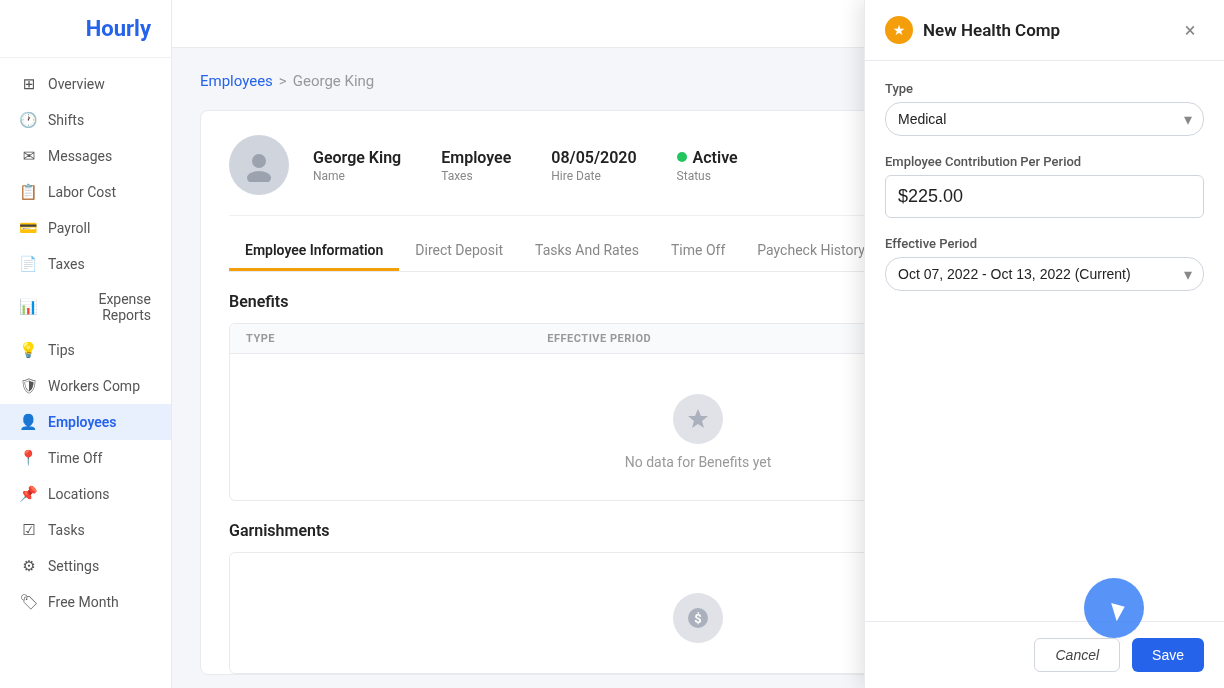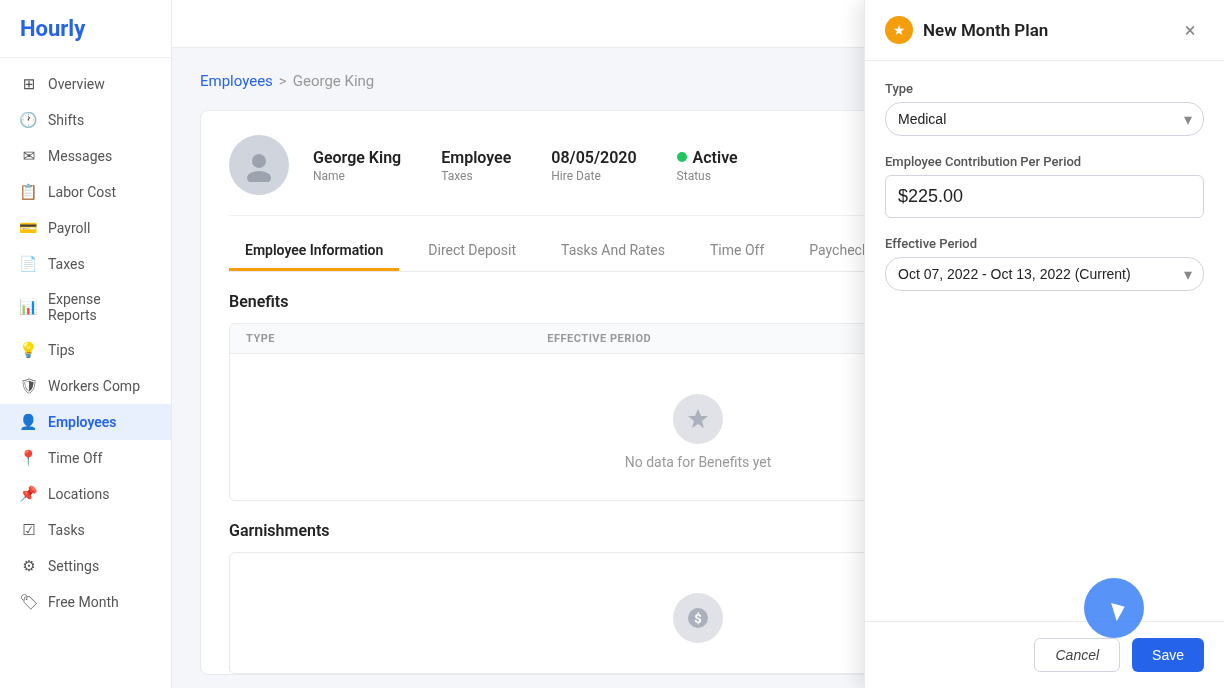--- a/index.html
+++ b/index.html
@@ -8,20 +8,21 @@
     
     .sidebar {
       width: 172px;
       background: #fff;
       border-right: 1px solid #e8eaed;
       display: flex;
       flex-direction: column;
       padding-top: 0;
       flex-shrink: 0;
       height: 688px;
+      text-align: right;
     }
     .sidebar-logo {
       padding: 16px 20px 16px 20px;
       font-size: 22px;
       font-weight: 700;
       color: #2563eb;
       border-bottom: 1px solid #f0f0f0;
     }
     .sidebar-nav {
       flex: 1;
@@ -135,21 +136,21 @@
     .emp-field-label { font-size: 12px; color: #888; }
     .status-badge {
       display: flex; align-items: center; gap: 6px;
       font-size: 16px; font-weight: 600; color: #222;
     }
     .status-dot { width: 10px; height: 10px; border-radius: 50%; background: #22c55e; }
 
     
     .tabs {
       display: flex;
-      gap: 13px;
+      gap: 0;
       border-bottom: 1px solid #e8eaed;
       margin-top: 16px;
     }
     .tab {
       padding: 10px 16px;
       font-size: 14px;
       color: #888;
       cursor: pointer;
       border-bottom: 3px solid transparent;
       white-space: nowrap;
@@ -484,21 +485,21 @@
       </div>
 
     </div>
   </div>
 </div>
 
 <div class="panel-overlay">
   <div class="panel-header">
     <div class="panel-title-row">
       <div class="panel-star-icon">★</div>
-      <span class="panel-title">New Month Plan</span>
+      <span class="panel-title">New Health Comp</span>
     </div>
     <div class="panel-close">×</div>
   </div>
 
   <div class="panel-body">
     <div class="panel-field">
       <label class="panel-label">Type</label>
       <div class="panel-select-wrapper">
         <select class="panel-select">
           <option>Medical</option>

